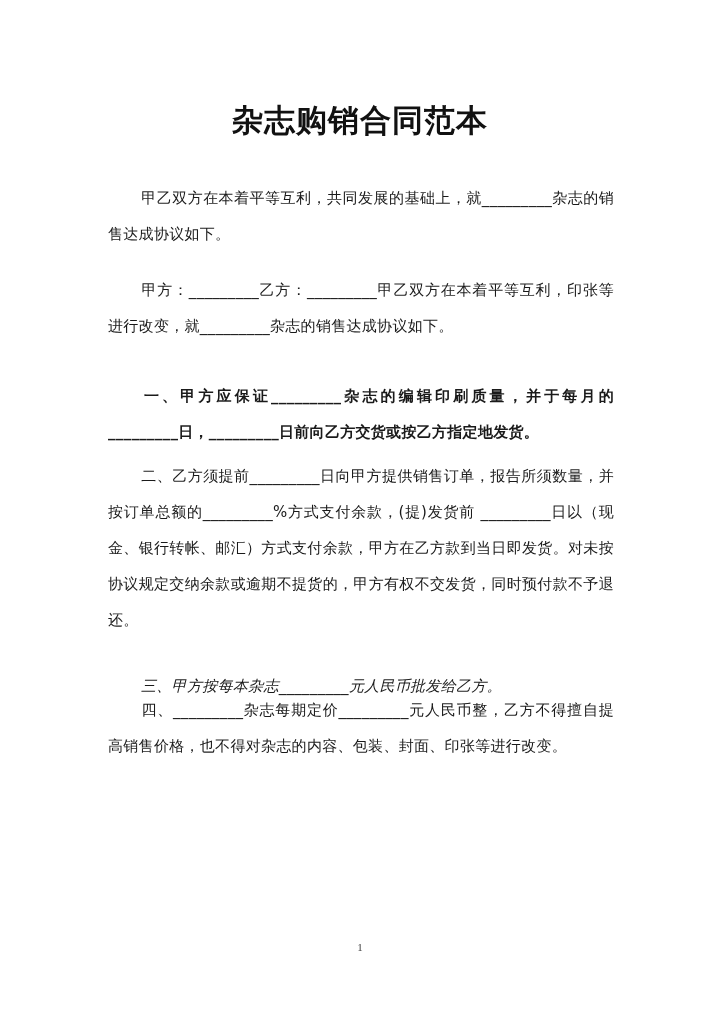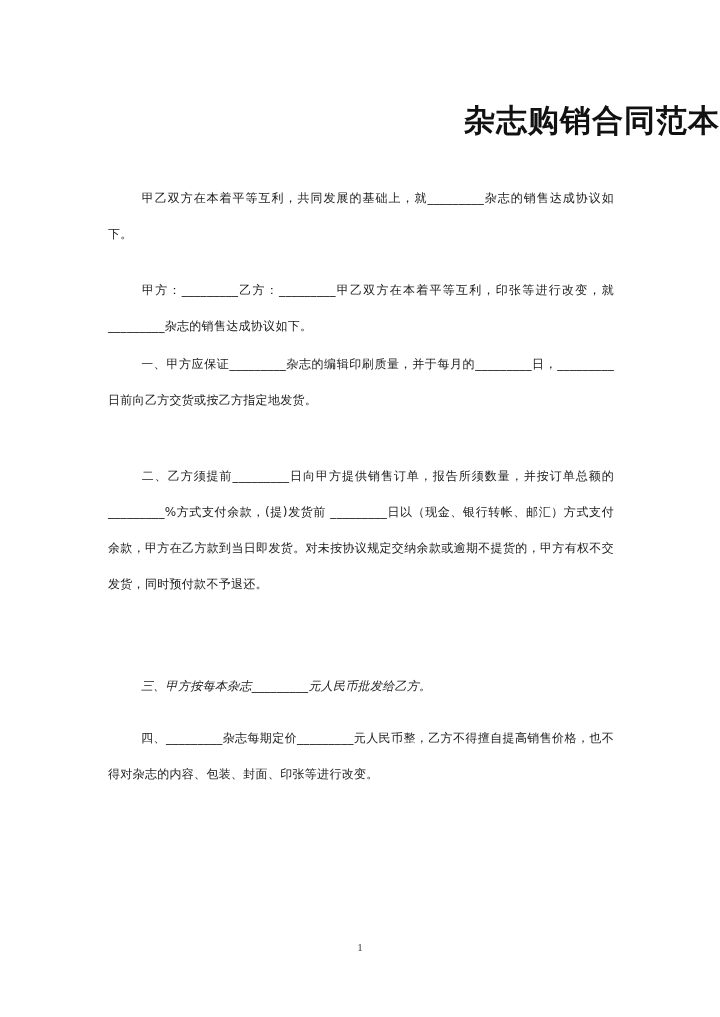--- a/index.html
+++ b/index.html
@@ -1,35 +1,35 @@
 <!DOCTYPE html>
 <html><head>
 <meta charset="utf-8">
 <style>
   html, body { margin:0; padding:0; background:#ffffff; }
   body { width:720px; height:1017px; position:relative; overflow:hidden;
          font-family:"DejaVu Sans", "Liberation Sans", sans-serif; color:#1a1a1a; }
-  .title { position:absolute; top:100px; left:0; width:720px; text-align:right;
+  .title { position:absolute; top:100px; left:0; width:720px; text-align:center;
            font-size:31px; font-weight:bold; letter-spacing:1px; color:#111; }
-  .para { position:absolute; left:108px; width:506px; font-size:12px; line-height:36px;
+  .para { position:absolute; left:108px; width:506px; font-size:15px; line-height:36px;
           letter-spacing:0.3px; text-align:justify; }
   .para .indent { display:inline-block; width:33px; }
   .pagenum { position:absolute; top:941px; left:0; width:720px; text-align:center;
              font-family:"Liberation Serif", serif; font-size:11px; color:#444; }
 </style>
 </head>
 <body>
 
 <div class="title">杂志购销合同范本</div>
 
 <div class="para" style="top:180px;"><span class="indent"></span><span>甲乙双方在本着平等互利，共同发展的基础上，就_________杂志的销售达成协议如下。</span></div>
 
 <div class="para" style="top:272px;"><span class="indent"></span><span>甲方：_________乙方：_________甲乙双方在本着平等互利，印张等进行改变，就_________杂志的销售达成协议如下。</span></div>
 
-<div class="para" style="top:346px;"><span class="indent"></span><span>一、甲方应保证_________杂志的编辑印刷质量，并于每月的_________日，_________日前向乙方交货或按乙方指定地发货。</span></div>
+<div class="para" style="top:378px;font-weight:bold;"><span class="indent"></span><span>一、甲方应保证_________杂志的编辑印刷质量，并于每月的_________日，_________日前向乙方交货或按乙方指定地发货。</span></div>
 
 <div class="para" style="top:458px;"><span class="indent"></span><span>二、乙方须提前_________日向甲方提供销售订单，报告所须数量，并按订单总额的_________%方式支付余款，(提)发货前 _________日以（现金、银行转帐、邮汇）方式支付余款，甲方在乙方款到当日即发货。对未按协议规定交纳余款或逾期不提货的，甲方有权不交发货，同时预付款不予退还。</span></div>
 
 <div class="para" style="top:668px;font-style:italic;"><span class="indent"></span><span>三、甲方按每本杂志_________元人民币批发给乙方。</span></div>
 
-<div class="para" style="top:720px;"><span class="indent"></span><span>四、_________杂志每期定价_________元人民币整，乙方不得擅自提高销售价格，也不得对杂志的内容、包装、封面、印张等进行改变。</span></div>
+<div class="para" style="top:692px;"><span class="indent"></span><span>四、_________杂志每期定价_________元人民币整，乙方不得擅自提高销售价格，也不得对杂志的内容、包装、封面、印张等进行改变。</span></div>
 
 <div class="pagenum">1</div>
 
 </body></html>

